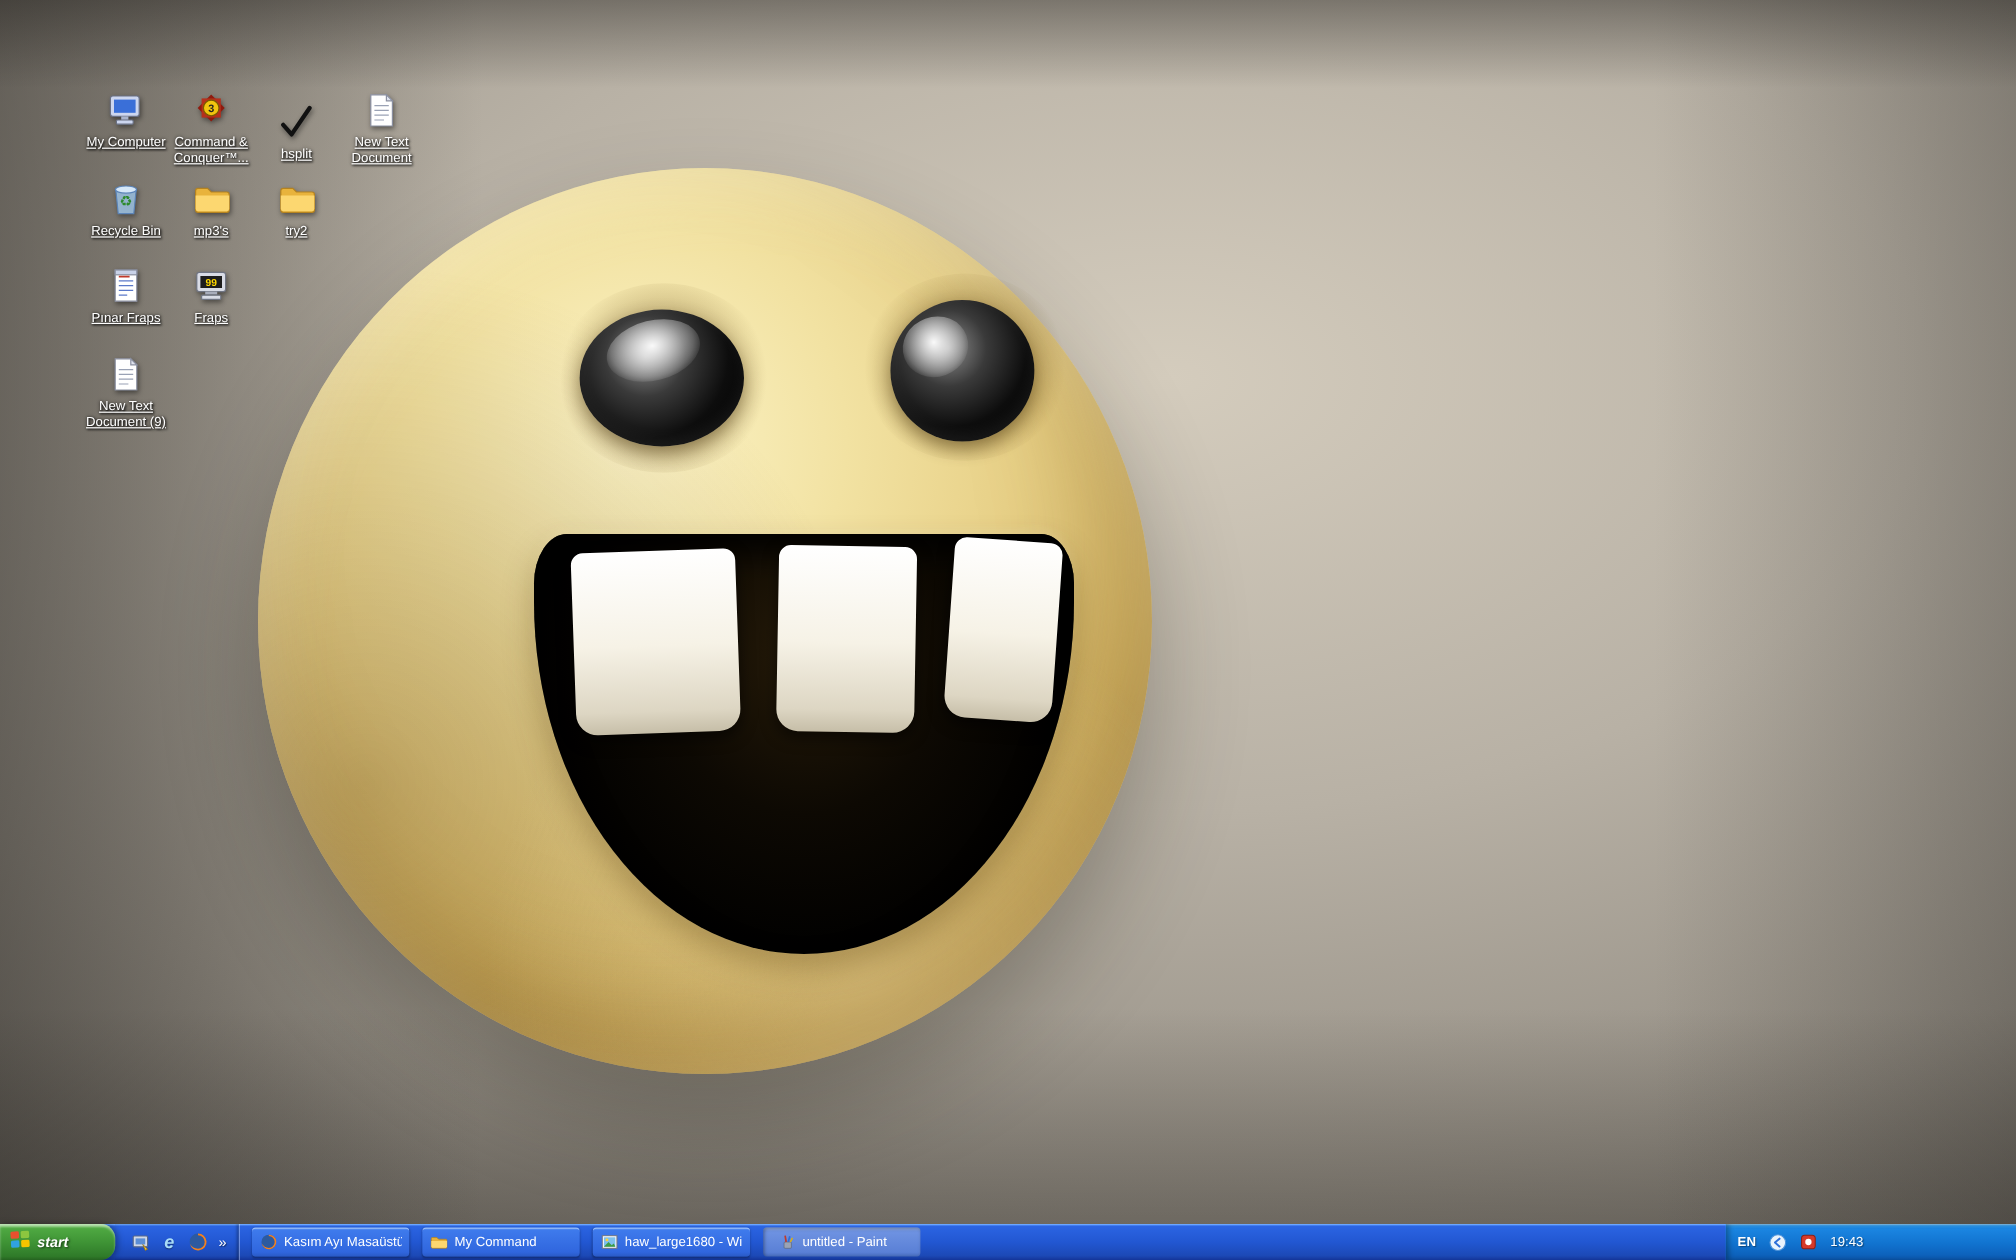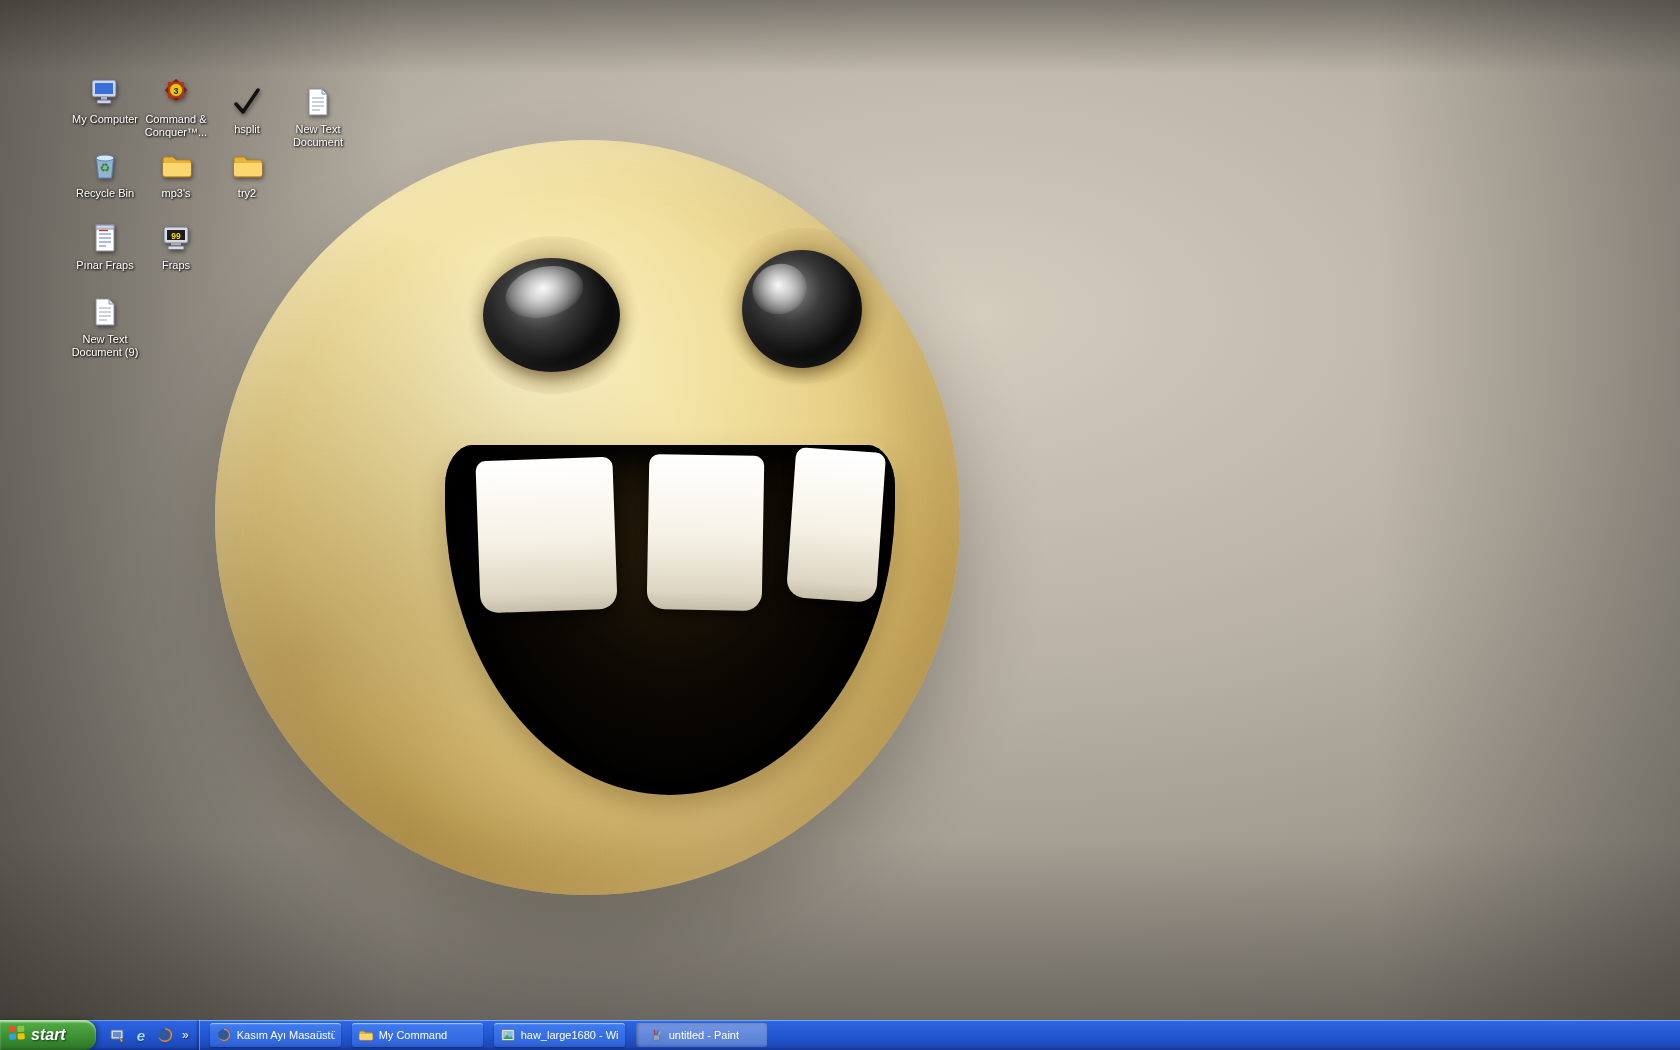--- a/index.html
+++ b/index.html
@@ -49,30 +49,30 @@
     background: linear-gradient(180deg, #ffffff 0%, #f6f2e6 52%, #ddd6c3 88%, #c6bea8 100%);
     box-shadow: 0 5px 12px rgba(0,0,0,.55); }
   .tooth-1 { left:33px;  top:14px; width:137px; height:152px; transform:rotate(-2deg); }
   .tooth-2 { left:203px; top:10px; width:115px; height:155px; transform:rotate(1deg); }
   .tooth-3 { left:346px; top:5px;  width:90px;  height:150px; transform:rotate(4deg); }
 
   
   .desk-icon { position:absolute; width:84px; text-align:center; cursor:pointer; }
   .desk-icon .glyph { width:36px; height:36px; margin:0 auto 3px; display:flex; align-items:center; justify-content:center;
     filter: drop-shadow(1px 2px 2px rgba(0,0,0,.45)); }
-  .desk-icon .label { font-size:11px; color:#fff; line-height:1.2; text-shadow:1px 1px 2px rgba(0,0,0,.95), 0 0 3px rgba(0,0,0,.7); }
+  .desk-icon .label { font-size:11px; color:#fff; line-height:1.2; text-shadow:1px 1px 2px rgba(0,0,0,.95), 0 0 3px rgba(0,0,0,.7);text-decoration:underline; }
 
   
   .taskbar { position:absolute; left:0; bottom:0; width:1680px; height:30px; display:flex; align-items:stretch;
     background: linear-gradient(180deg, #4584f6 0%, #2b64e2 7%, #2257d2 50%, #1c49b6 88%, #143599 100%);
     box-shadow: inset 0 1px 0 #6ca6ff; z-index:10; }
   .start-button { width:96px; display:flex; align-items:center; gap:5px; padding:0 10px 0 8px; cursor:pointer;
     background: linear-gradient(180deg, #8ed07d 0%, #4fa942 12%, #3d9134 55%, #2f7a29 90%, #256320 100%);
     border-radius: 0 12px 12px 0; box-shadow: inset 0 2px 2px rgba(255,255,255,.45), 2px 0 5px rgba(0,0,0,.35); }
-  .start-label { color:#fff; font-style:italic; font-weight:bold; font-size:16px; text-shadow:1px 1px 2px rgba(0,0,0,.6); }
+  .start-label { color:#fff; font-style:italic; font-weight:bold; font-size:12px; text-shadow:1px 1px 2px rgba(0,0,0,.6); }
   .quick-launch { display:flex; align-items:center; gap:6px; padding:0 8px 0 12px;
     border-right:1px solid rgba(255,255,255,.35); box-shadow: inset -2px 0 2px rgba(0,0,0,.25); }
   .ql-icon { width:18px; height:18px; display:flex; align-items:center; justify-content:center; cursor:pointer; }
   .ql-chevron { color:#fff; font-size:12px; cursor:pointer; padding:0 2px; text-shadow:1px 1px 1px rgba(0,0,0,.5); }
   .task-buttons { display:flex; align-items:center; gap:11px; padding:0 6px 0 10px; }
   .task-btn { display:flex; align-items:center; gap:5px; width:131px; height:24px; padding:0 6px; cursor:pointer;
     border:none; border-radius:3px; color:#fff; font-size:11px;
     background: linear-gradient(180deg, #6aa0f6 0%, #3e7aec 10%, #3066de 85%, #2a5ac6 100%);
     box-shadow: inset 0 1px 0 rgba(255,255,255,.4), 0 1px 2px rgba(0,0,0,.35); }
   .task-btn .t-label { white-space:nowrap; overflow:hidden; text-align:left; flex:1; font-family:"Liberation Sans", sans-serif; }
@@ -137,21 +137,21 @@
 
   <div class="desk-icon" style="left:205px; top:84px;">
     <div class="glyph">
       <svg width="34" height="34" viewBox="0 0 34 34">
           <path d="M6 19 L13 27 L28 5" stroke="#111" stroke-width="3.5" fill="none" stroke-linecap="round" stroke-linejoin="round"></path>
         </svg>
     </div>
     <div class="label">hsplit</div>
   </div>
 
-  <div class="desk-icon" style="left:276px; top:84px;">
+  <div class="desk-icon" style="left:276px; top:74px;">
     <div class="glyph">
       <svg width="34" height="34" viewBox="0 0 34 34">
           <path d="M8 4 h13 l5 5 v21 h-18 z" fill="#ffffff" stroke="#8a8fa0"></path>
           <path d="M21 4 l5 5 h-5 z" fill="#dfe3ee" stroke="#8a8fa0"></path>
           <g stroke="#9aa2b5" stroke-width="1">
             <line x1="11" y1="13" x2="23" y2="13"></line>
             <line x1="11" y1="17" x2="23" y2="17"></line>
             <line x1="11" y1="21" x2="23" y2="21"></line>
             <line x1="11" y1="25" x2="19" y2="25"></line>
           </g>
@@ -312,15 +312,31 @@
               <line x1="7" y1="8" x2="6" y2="2" stroke="#c0392b" stroke-width="1.6"></line>
               <line x1="9" y1="8" x2="10.5" y2="2.5" stroke="#2e6fd8" stroke-width="1.6"></line>
               <line x1="11" y1="8" x2="13" y2="4" stroke="#e2b007" stroke-width="1.4"></line>
             </svg>
         </span>
         <span class="t-label">untitled - Paint</span>
       </button>
 
     </div>
 
+    <div class="systray">
+      <span class="tray-text">EN</span>
+      <span class="tray-icon">
+        <svg width="15" height="15" viewBox="0 0 16 16">
+            <circle cx="8" cy="8" r="7" fill="#eaf3fc" stroke="#4a90d9"></circle>
+            <path d="M9.5 4.5 L5.5 8 L9.5 11.5" stroke="#2e6fd8" stroke-width="1.8" fill="none" stroke-linecap="round" stroke-linejoin="round"></path>
+          </svg>
+      </span>
+      <span class="tray-icon">
+        <svg width="14" height="14" viewBox="0 0 16 16">
+            <rect x="1.5" y="1.5" width="13" height="13" rx="3" fill="#d63a2a" stroke="#8f1f14"></rect>
+            <circle cx="8" cy="8" r="3" fill="#fff"></circle>
+          </svg>
+      </span>
+      <span class="tray-clock">19:43</span>
+    </div>
 
   </div>
 </div>
 
 </body></html>

